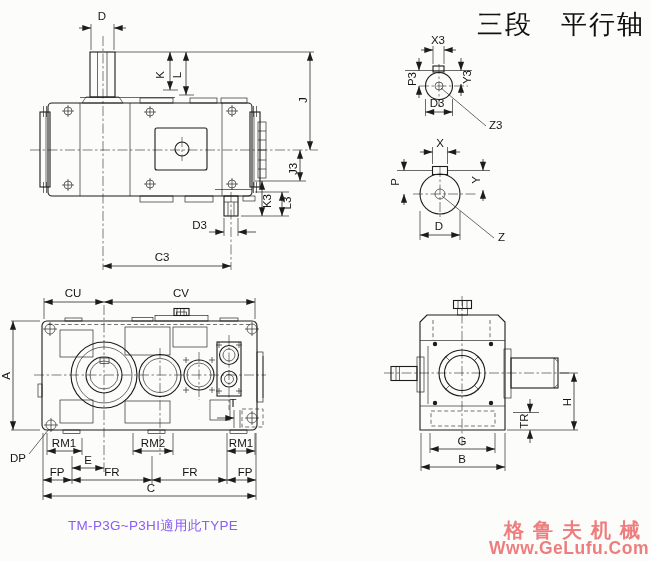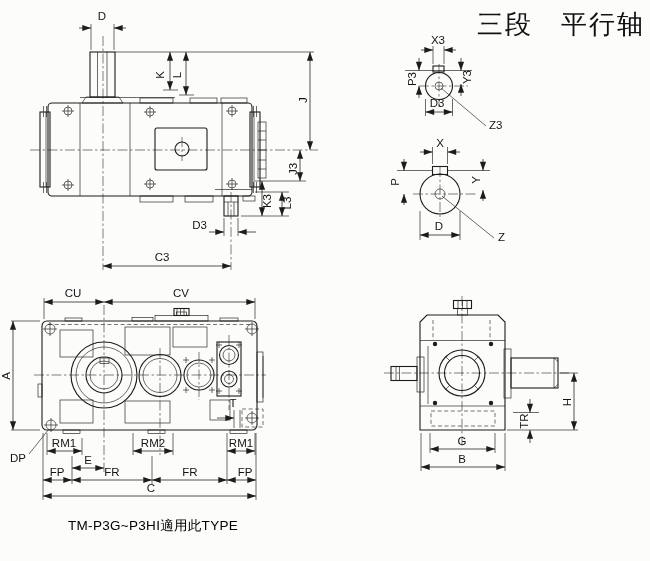--- a/index.html
+++ b/index.html
@@ -8,21 +8,21 @@
   svg{position:absolute;left:0;top:0;}
   svg text{font-family:"Liberation Sans",sans-serif;font-size:11.5px;fill:#141414;}
   .ol{fill:none;stroke:#1c1c1c;stroke-width:1.1;}
   .thin{fill:none;stroke:#1c1c1c;stroke-width:0.65;}
   .cl{fill:none;stroke:#2a2a2a;stroke-width:0.6;stroke-dasharray:10 2.5 2.5 2.5;}
   .hid{fill:none;stroke:#2a2a2a;stroke-width:0.65;stroke-dasharray:4 2.6;}
   .dim{fill:none;stroke:#1c1c1c;stroke-width:0.75;}
   .dot{fill:#1c1c1c;stroke:none;}
   #title{position:absolute;left:477px;top:7px;width:173px;font-family:Liberation Mono, monospace;
          font-size:26px;letter-spacing:2px;color:#111;white-space:nowrap;}
-  #note{position:absolute;left:68px;top:517px;font-size:13.5px;color:#000000;letter-spacing:0.3px;white-space:nowrap;}
+  #note{position:absolute;left:68px;top:517px;font-size:13.5px;color:#8b5cf6;letter-spacing:0.3px;white-space:nowrap;}
   #watermark{position:absolute;right:1px;top:520px;text-align:right;line-height:1.0;}
   #wm1{font-family:"DejaVu Serif","Liberation Serif",serif;font-size:20px;font-weight:bold;letter-spacing:9px;}
   #wm2{font-family:"Liberation Sans",sans-serif;font-size:17.5px;font-weight:bold;letter-spacing:0.5px;}
 </style>
 </head>
 <body>
 
 <div id="page">
 
 <svg width="650" height="561" viewBox="0 0 650 561">
@@ -439,14 +439,18 @@
       <line class="thin" x1="513" y1="412.5" x2="539" y2="412.5"></line>
       <line class="dim" x1="530" y1="399" x2="530" y2="412.5" marker-end="url(#ar)"></line>
       <line class="dim" x1="530" y1="443" x2="530" y2="430" marker-end="url(#ar)"></line>
       <text transform="rotate(-90 527.5 421)" x="527.5" y="421" text-anchor="middle">TR</text>
     </g>
   </g>
 </svg>
 
 <div id="title">三段　平行轴</div>
 <div id="note">TM-P3G~P3HI適用此TYPE</div>
-
+<div id="watermark" style="color: rgb(238, 126, 126);">
+  <div id="wm1">格鲁夫机械</div>
+  <div id="wm2">Www.GeLufu.Com</div>
 </div>
 
+</div>
+
 </body></html>

